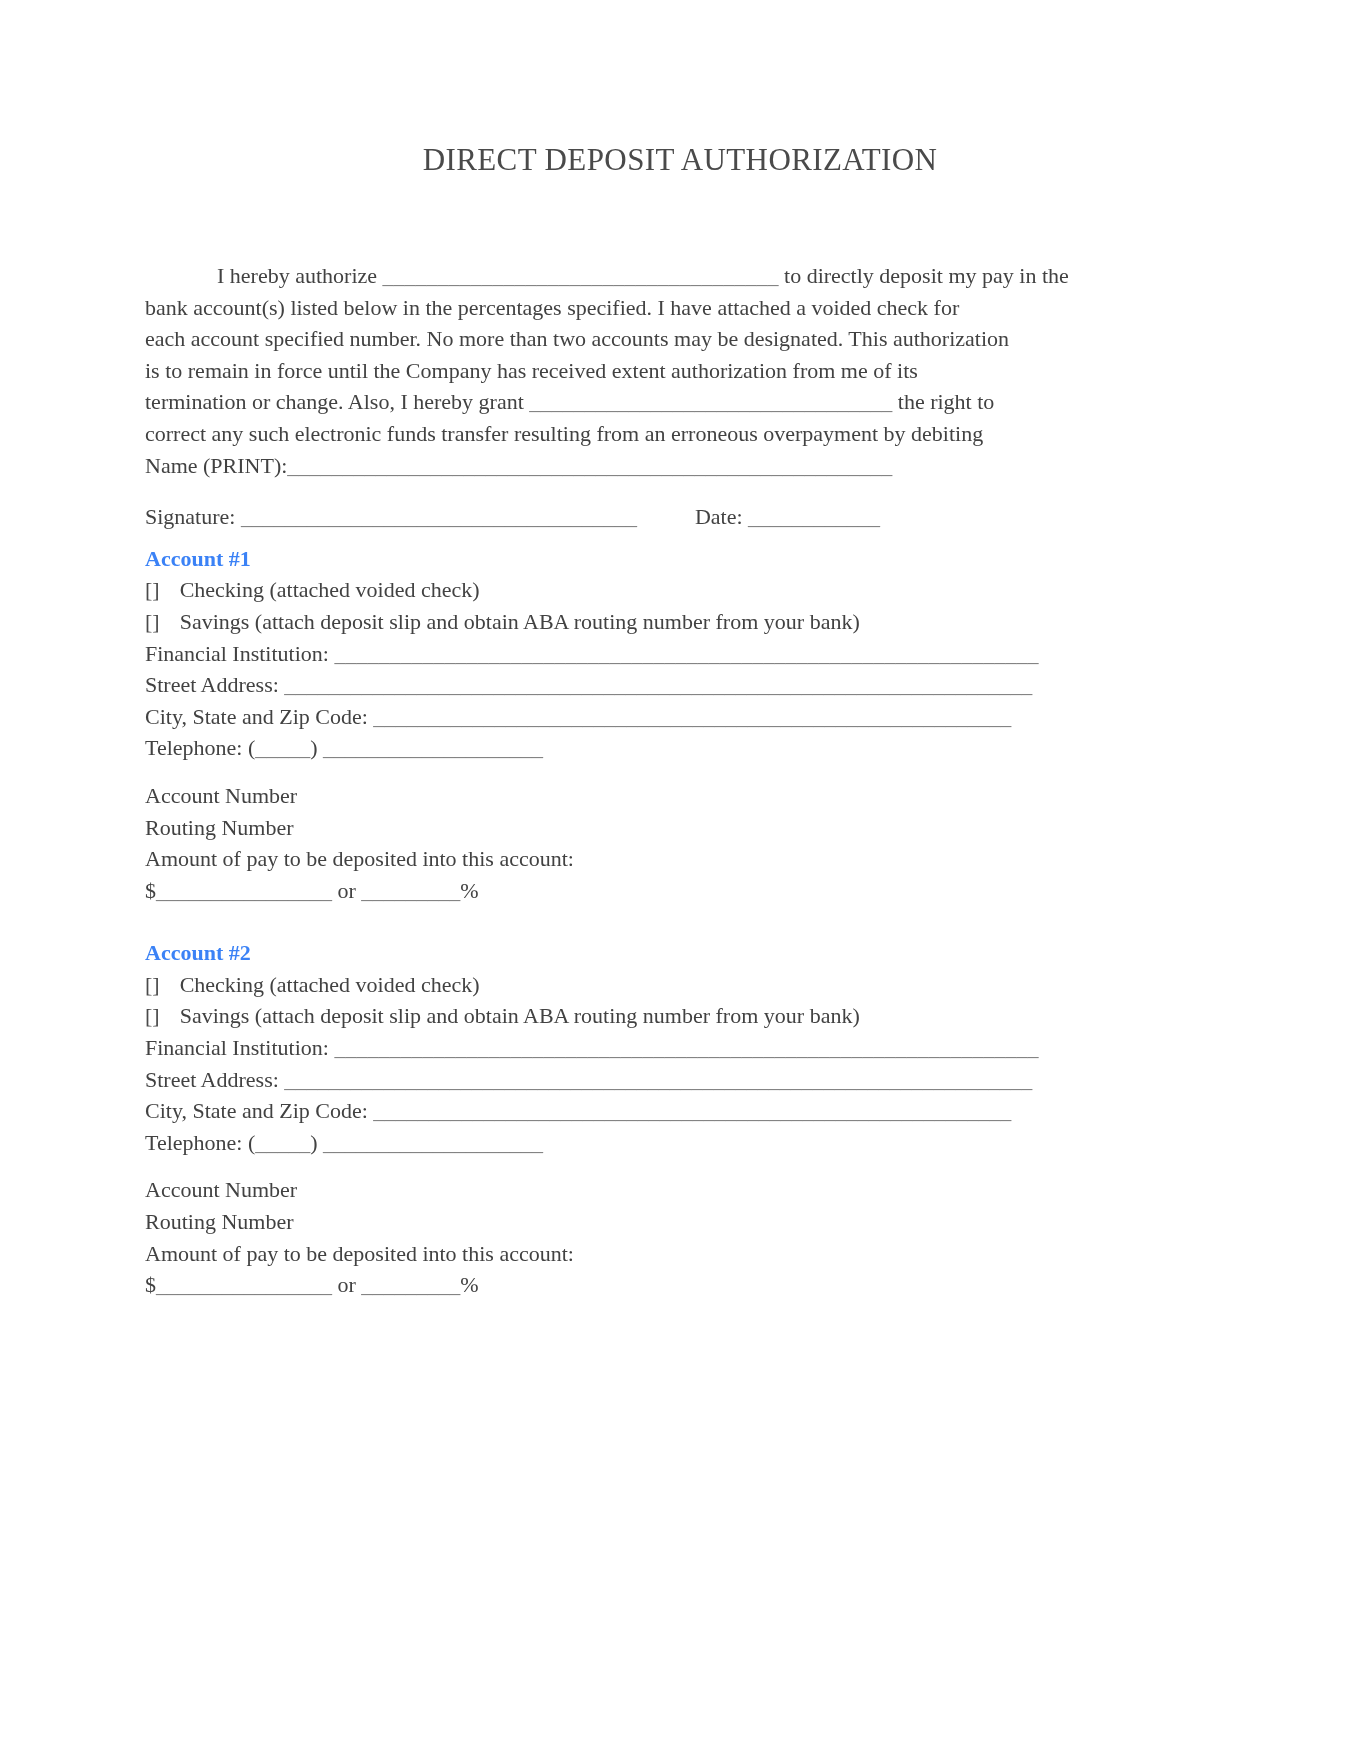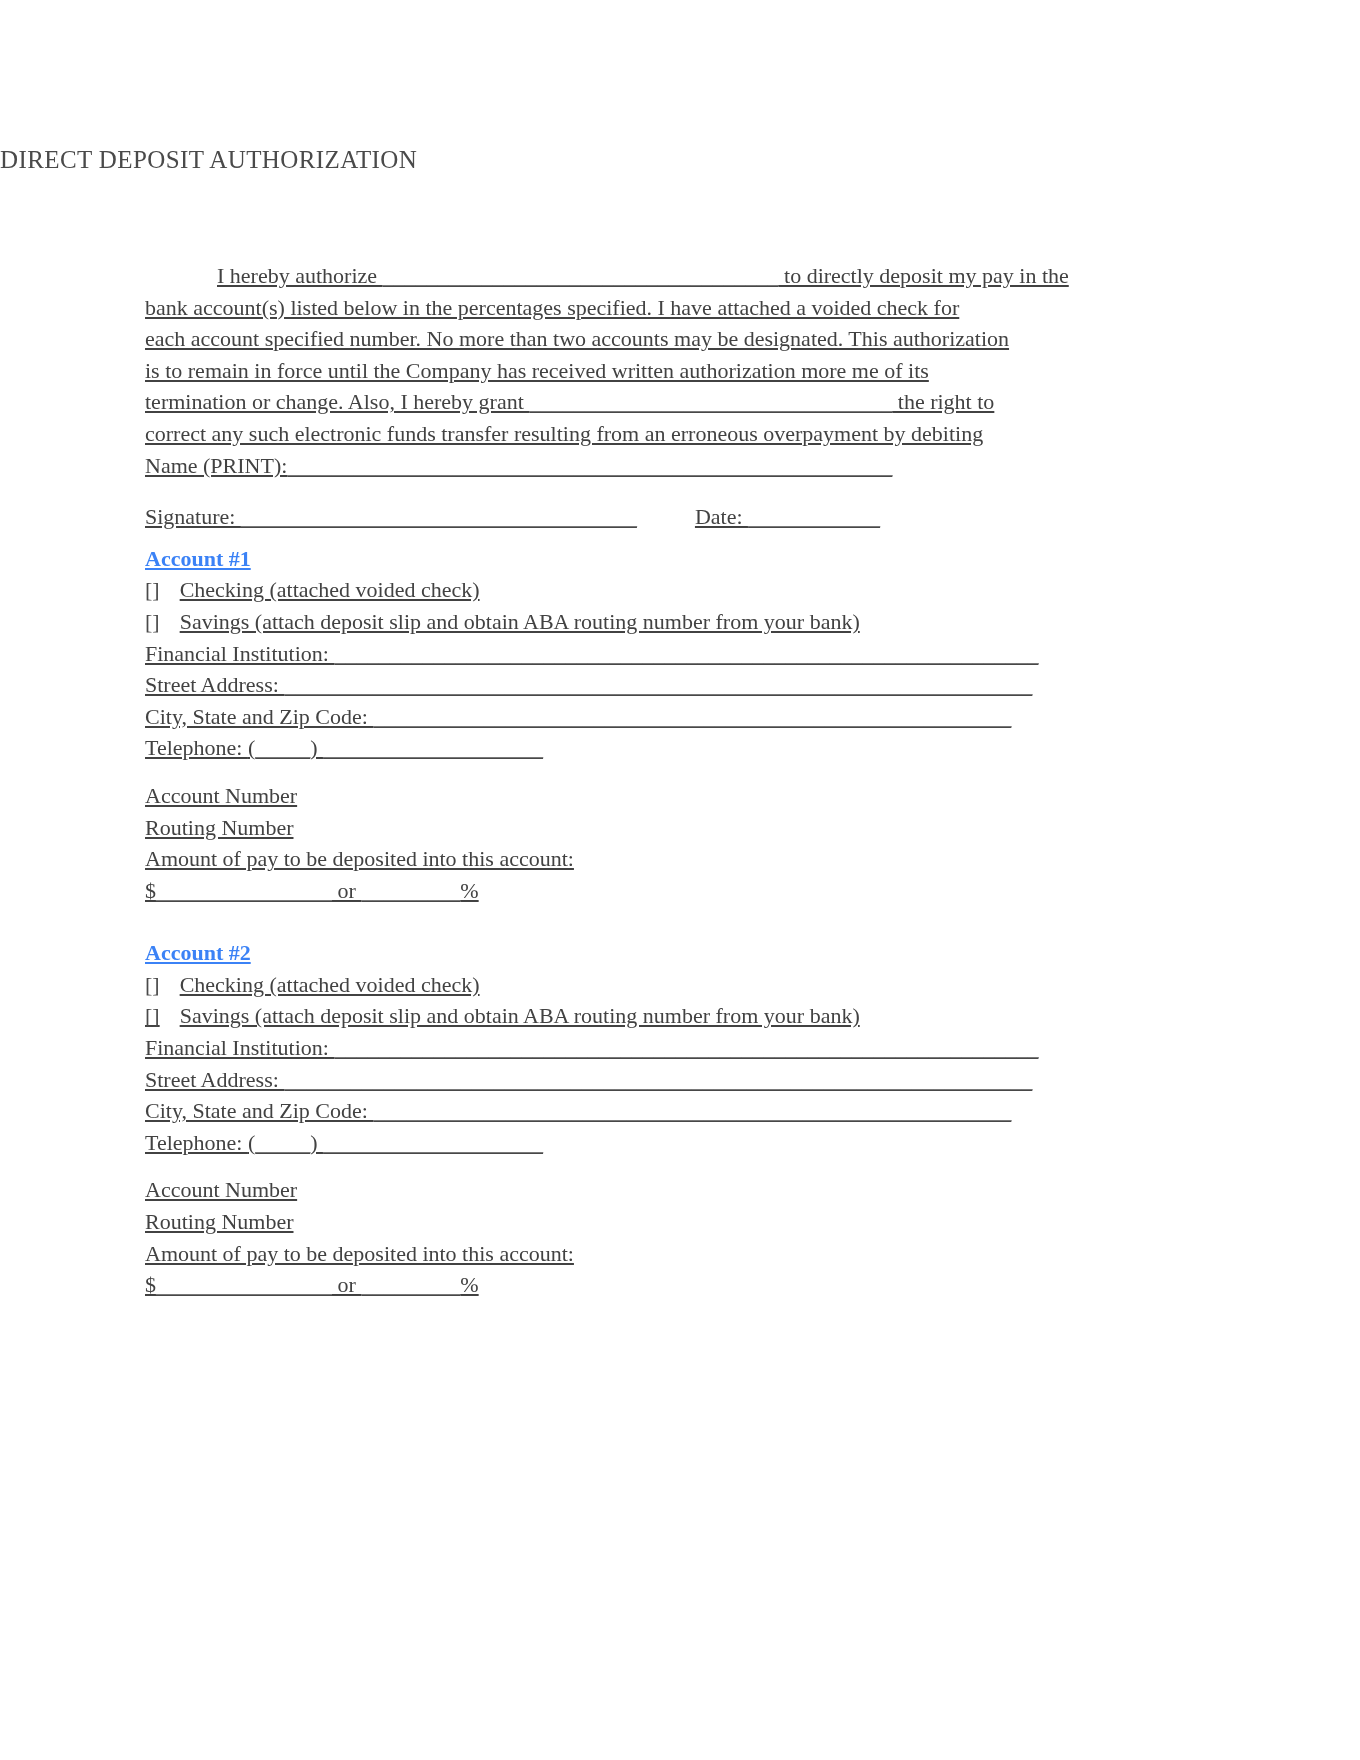--- a/index.html
+++ b/index.html
@@ -5,28 +5,28 @@
   html, body { margin: 0; padding: 0; background: #ffffff; }
   body {
     width: 1360px; height: 1760px;
     font-family: "Liberation Serif", "DejaVu Serif", serif;
     color: #424242;
     overflow: hidden;
   }
   .page { position: relative; width: 1360px; height: 1760px; background: #ffffff; }
   .doc-title {
     margin-top: 144px;
-    text-align: left;
-    font-size: 25px;
+    text-align: center;
+    font-size: 31px;
     line-height: 32px;
     letter-spacing: 0.4px;
     color: #4a4a4a;
   }
   .content { padding-left: 145px; width: 1150px; }
-  .line { font-size: 22px; line-height: 31.6px; white-space: nowrap; text-decoration: underline; }
+  .line { font-size: 22px; line-height: 31.6px; white-space: nowrap; }
   .indent { padding-left: 72px; }
   .intro { margin-top: 84px; }
   .signature-row { margin-top: 20px; }
   .date-label { margin-left: 58px; }
   .account-section { margin-top: 10px; }
   .account-section + .account-section { margin-top: 31px; }
   .heading { font-weight: bold; color: #3b82f6; }
   .field-row { margin-top: 0; }
   .numbers-block { margin-top: 16px; }
   .blank { color: #7d7d7d; }
@@ -38,21 +38,21 @@
 
 <div class="page">
   <div class="doc-title">DIRECT DEPOSIT AUTHORIZATION</div>
 
   <div class="content">
 
     <div class="intro">
       <div class="line indent"><span>I hereby authorize </span><span class="blank">____________________________________</span><span> to directly deposit my pay in the</span></div>
       <div class="line">bank account(s) listed below in the percentages specified. I have attached a voided check for</div>
       <div class="line">each account specified number. No more than two accounts may be designated. This authorization</div>
-      <div class="line">is to remain in force until the Company has received written authorization more me of its</div>
+      <div class="line">is to remain in force until the Company has received extent authorization from me of its</div>
       <div class="line"><span>termination or change. Also, I hereby grant </span><span class="blank">_________________________________</span><span> the right to</span></div>
       <div class="line">correct any such electronic funds transfer resulting from an erroneous overpayment by debiting</div>
       <div class="line"><span>Name (PRINT):</span><span class="blank">_______________________________________________________</span></div>
     </div>
 
     <div class="line signature-row"><span>Signature: </span><span class="blank">____________________________________</span><span class="date-label">Date: </span><span class="blank">____________</span></div>
 
     <div class="account-section">
       <div class="line heading">Account #1</div>
       <div class="line"><span class="cbx">[]</span><span class="cbx-label">Checking (attached voided check)</span></div>

